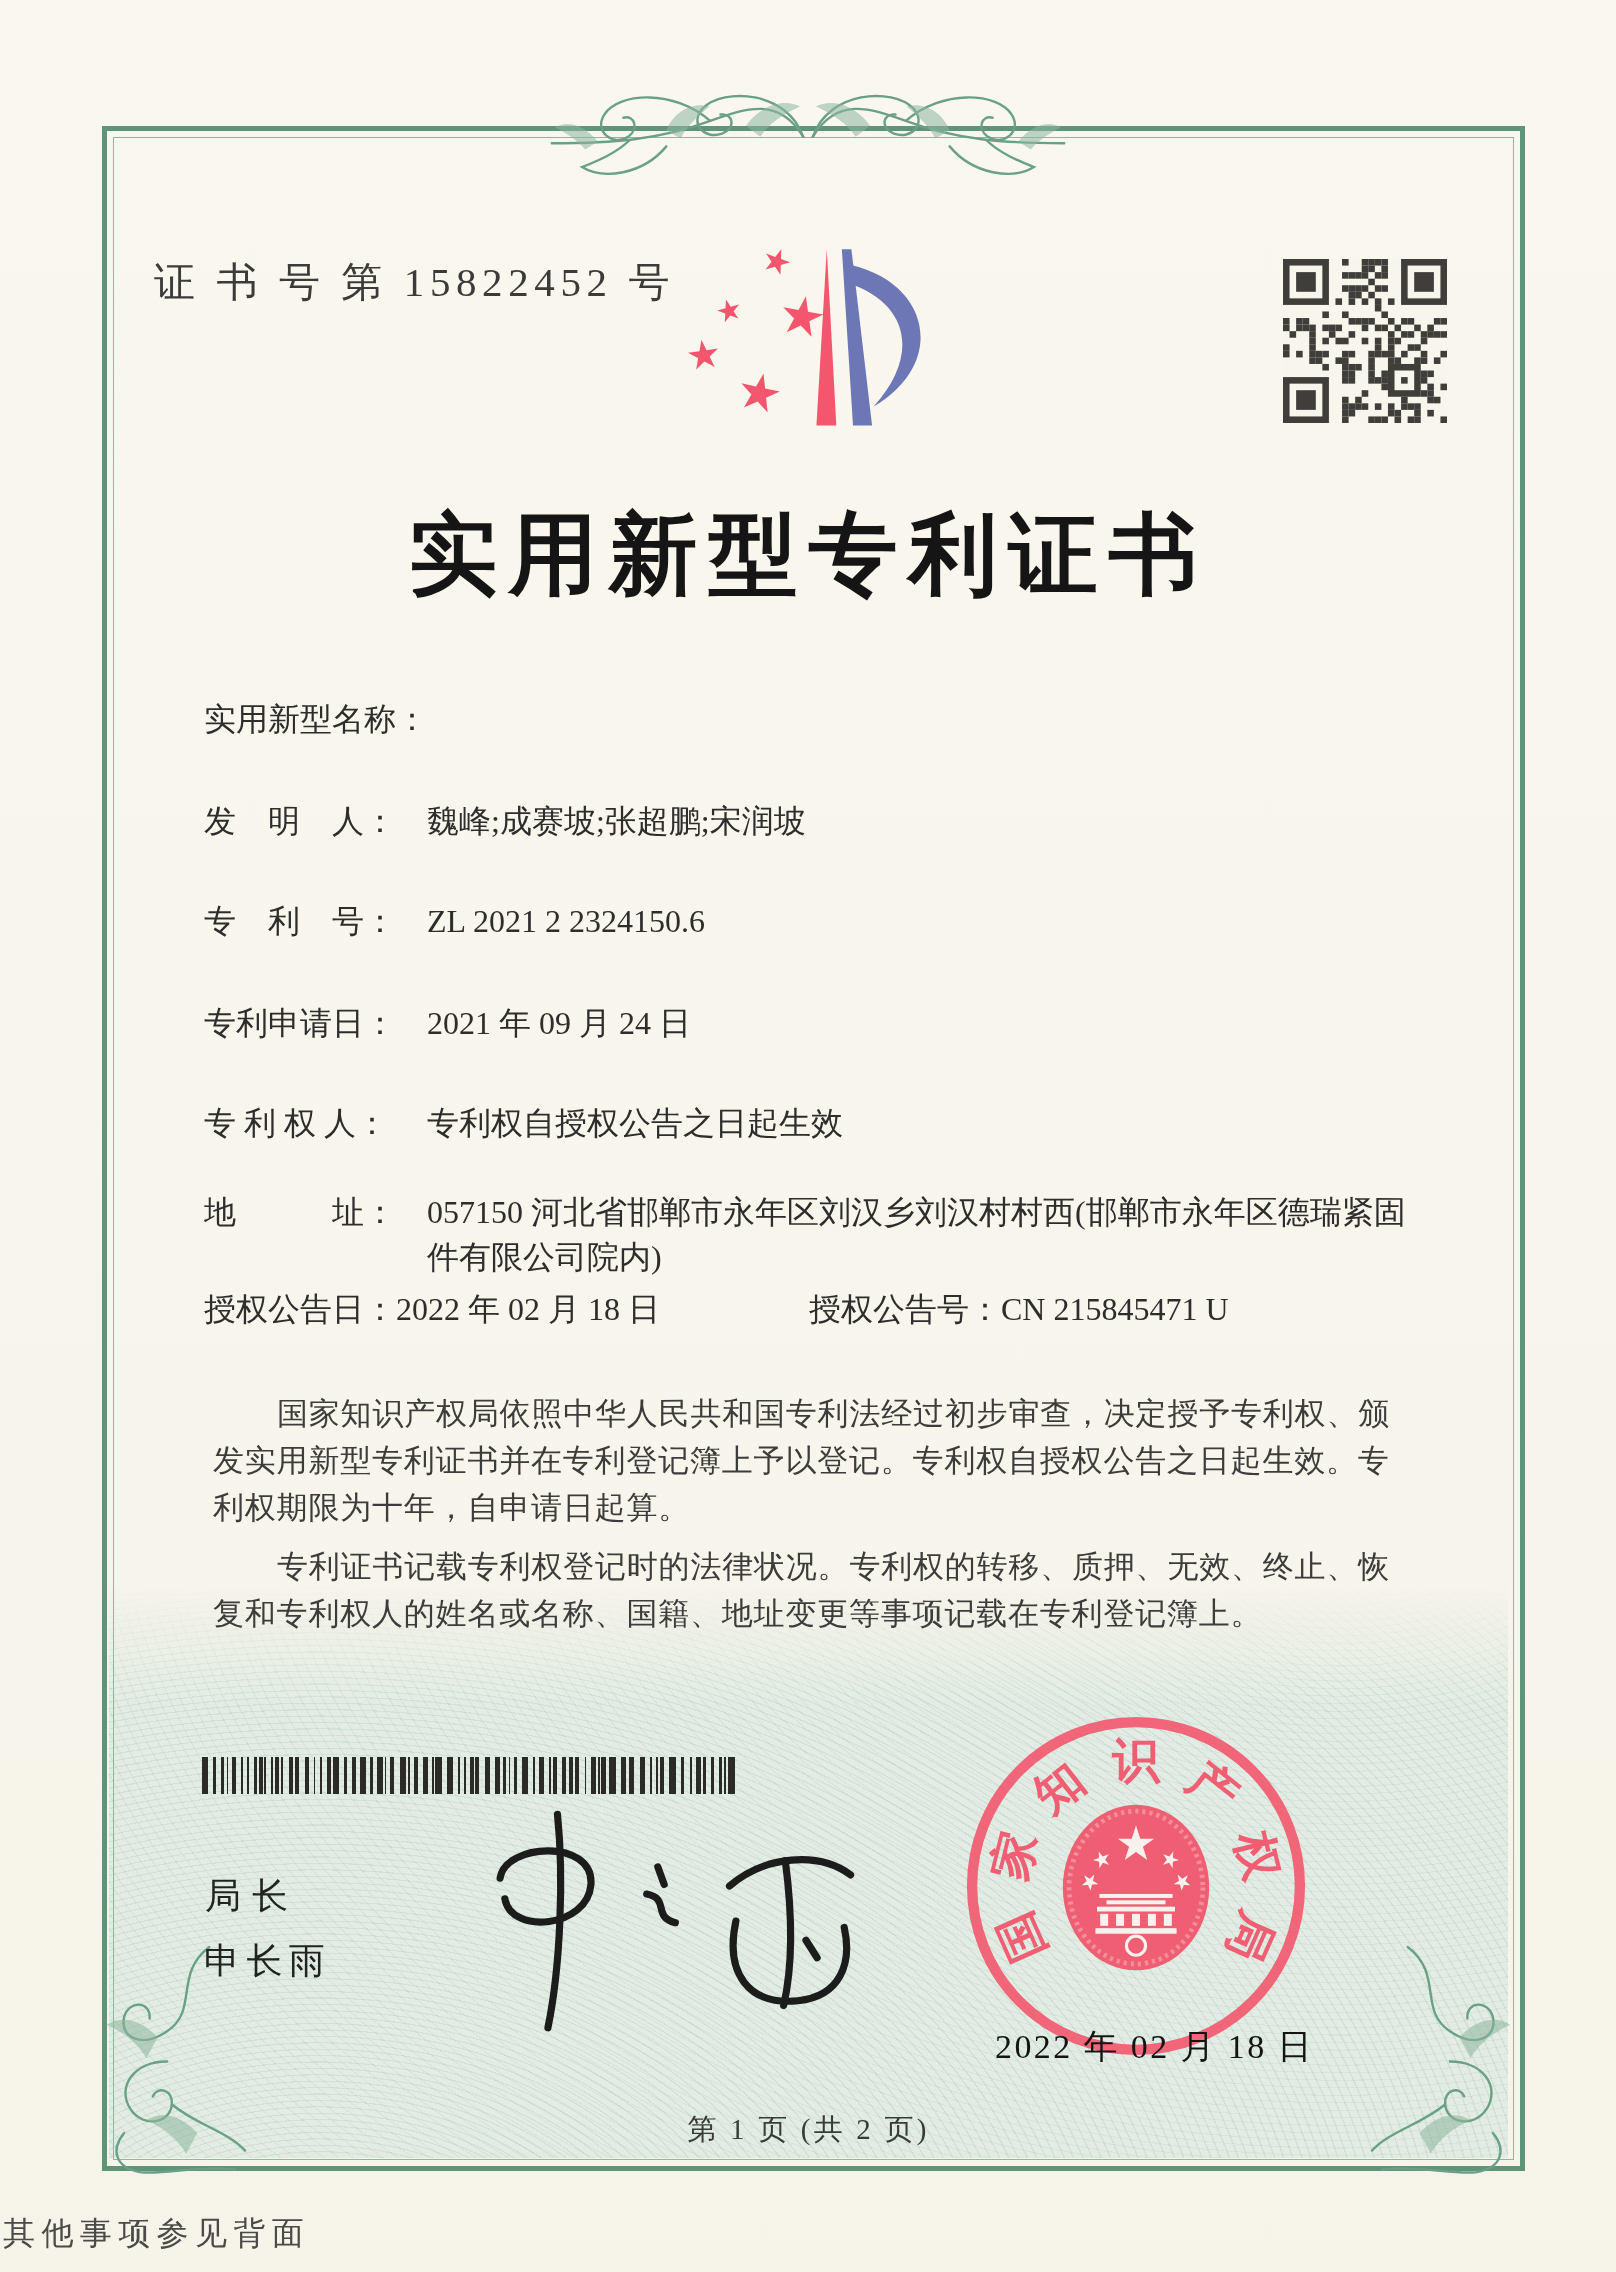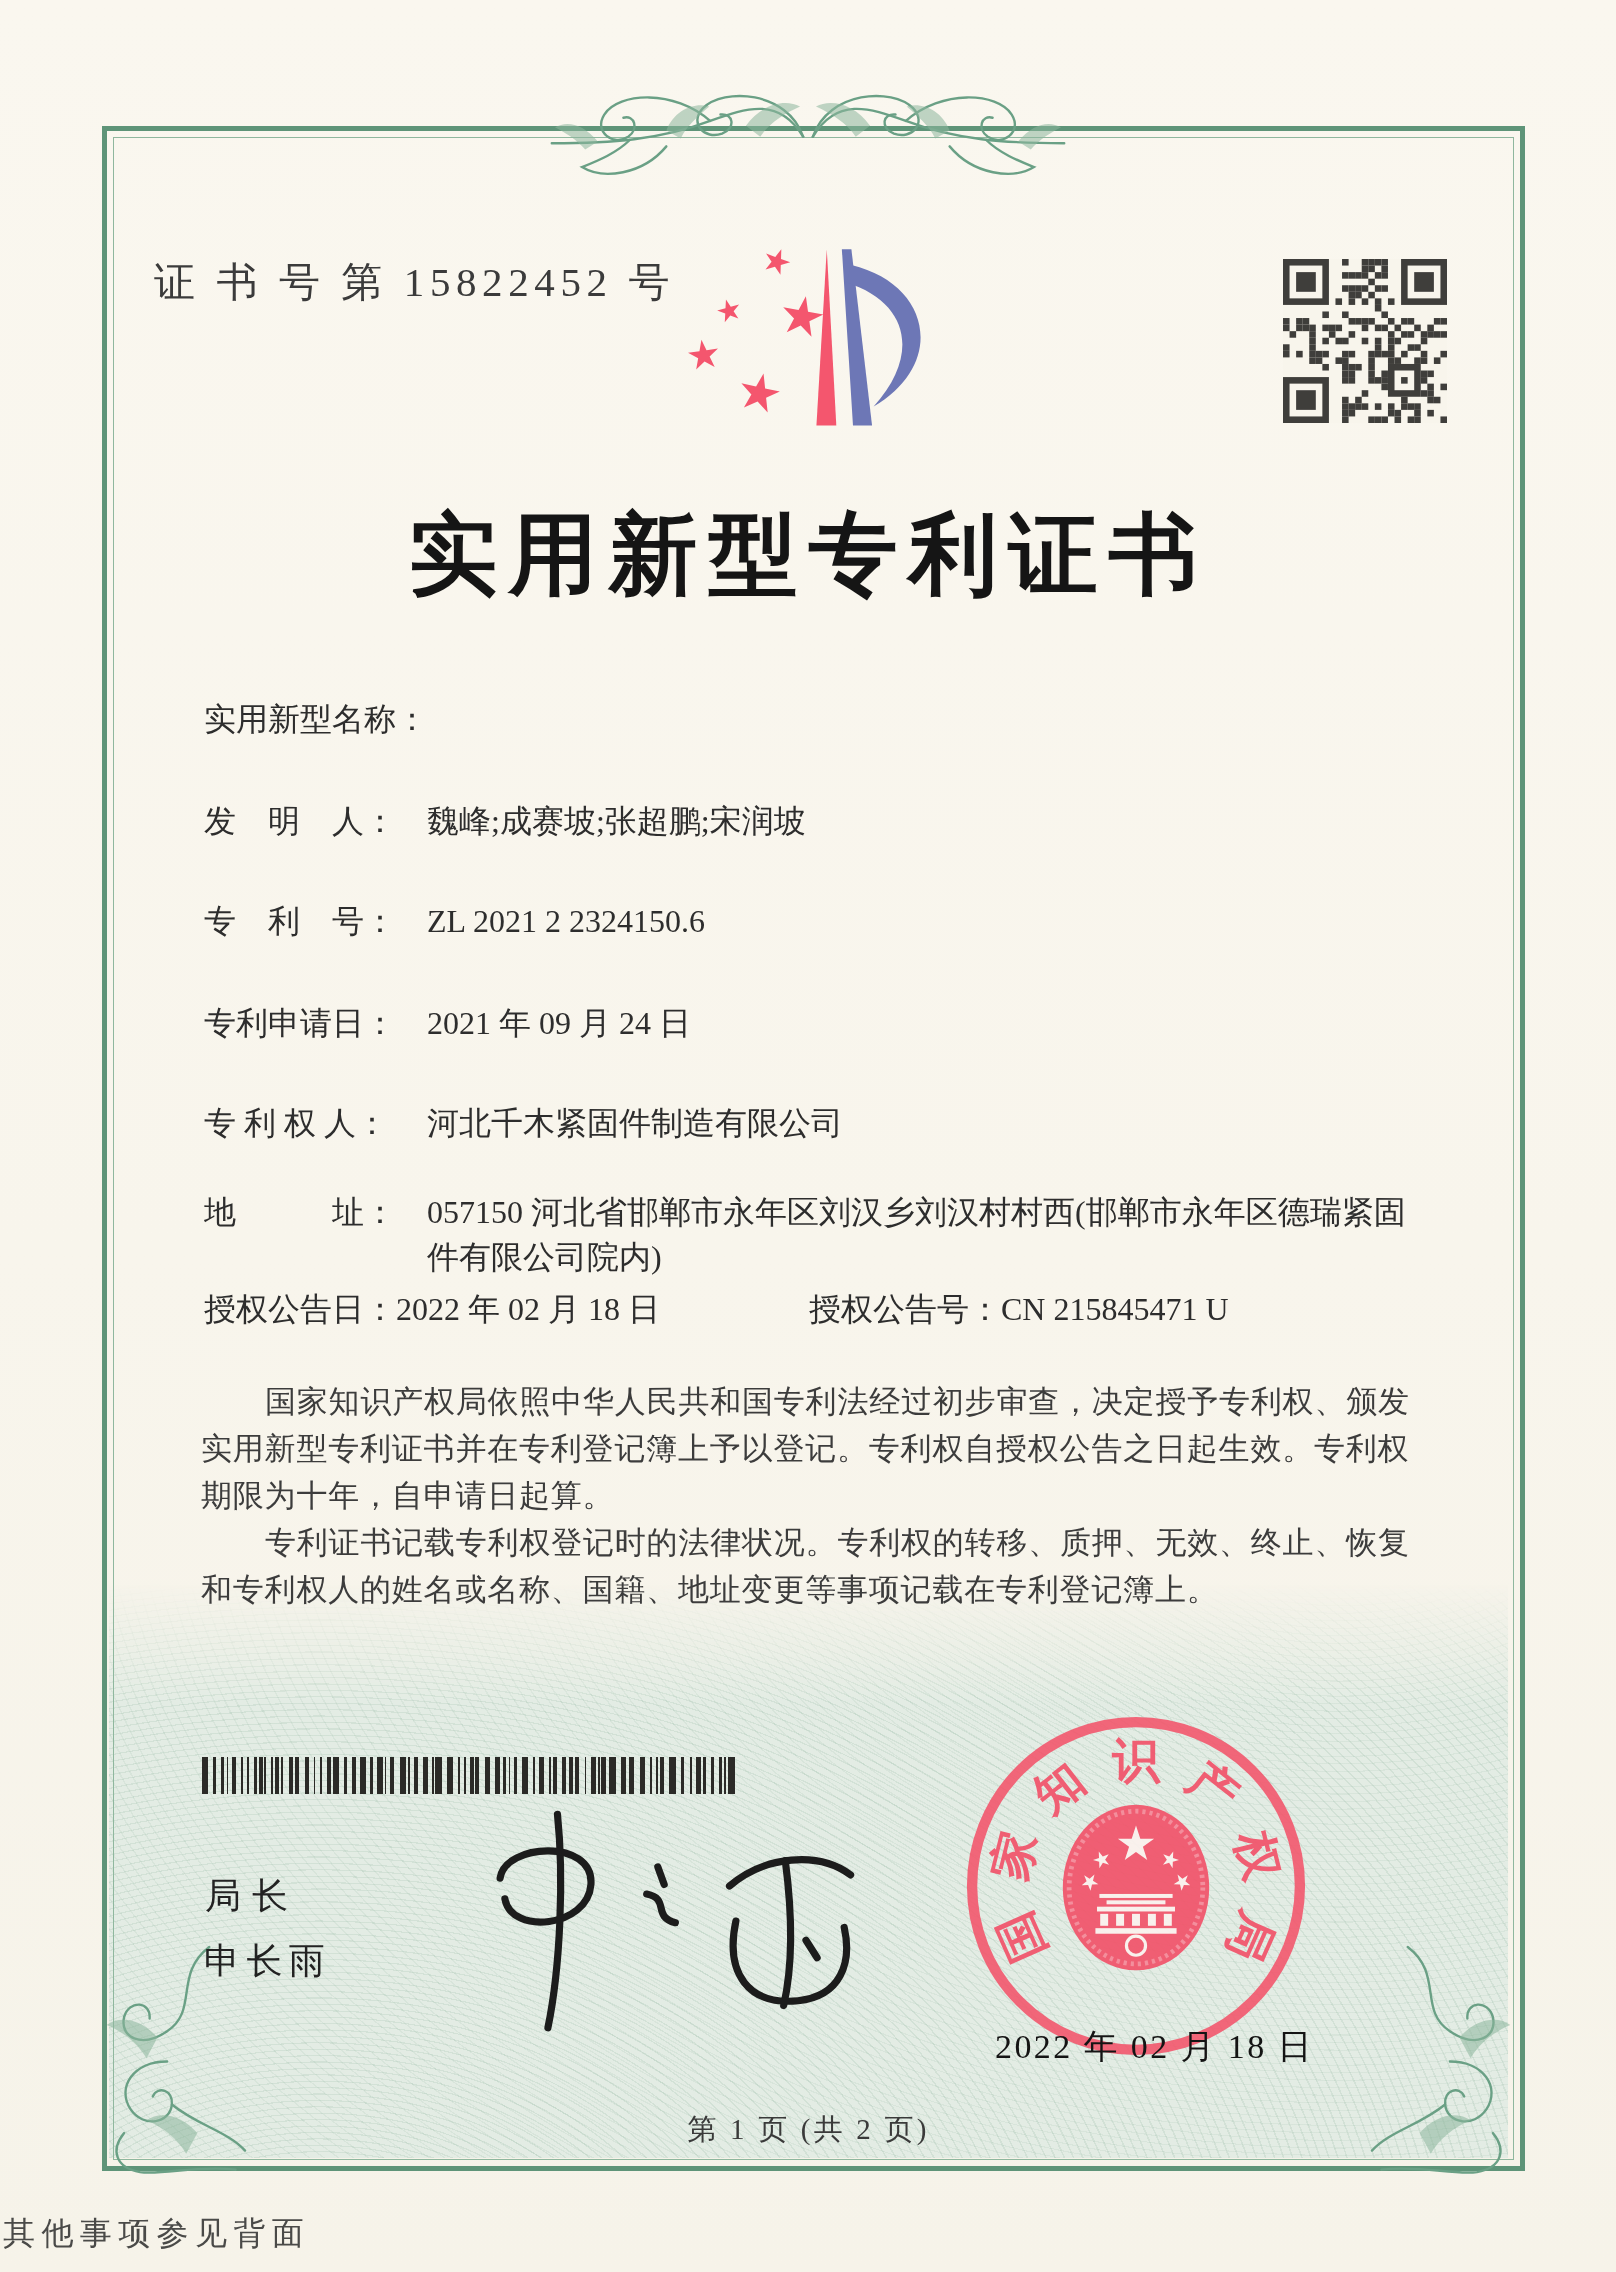--- a/index.html
+++ b/index.html
@@ -27,21 +27,21 @@
   .logo{position:absolute;left:683px;top:236px;}
   .qr{position:absolute;left:1283px;top:259px;}
   .title{position:absolute;left:0;top:495px;width:100%;text-align:center;
     font-size:89px;font-weight:700;letter-spacing:11px;color:#151515;}
   .field-row{position:absolute;left:204px;width:1241px;font-size:32px;line-height:45px;display:flex;color:#2d2d2d;}
   .field-label{flex:0 0 223px;white-space:pre;}
   .field-value{white-space:pre-wrap;max-width:1003px;}
   .grant-row{position:absolute;left:204px;top:1287px;width:1241px;font-size:32px;line-height:45px;color:#2d2d2d;}
   .grant-g2{position:absolute;left:605px;top:0;}
   .body-text{position:absolute;left:201px;top:1378px;width:1232px;font-size:31px;line-height:47px;letter-spacing:0.8px;color:#3c3c3c;}
-  .body-text p{margin:0;text-indent:64px;}
+  .body-text p{margin:12px;text-indent:64px;}
   .barcode{position:absolute;left:202px;top:1757px;width:549px;height:37px;display:flex;align-items:stretch;}
   .barcode .bar{background:#2b2a27;height:100%;flex:0 0 auto;}
   .director-label{position:absolute;left:205px;top:1872px;font-size:36px;letter-spacing:11px;
     font-family:"Liberation Sans","DejaVu Sans",sans-serif;color:#222;}
   .director-name{position:absolute;left:204px;top:1937px;font-size:36px;letter-spacing:6.4px;
     font-family:Liberation Mono, monospace;color:#222;}
   .signature{position:absolute;left:438px;top:1800px;}
   .signature path{stroke:#1c1c1c;stroke-width:9;fill:none;stroke-linecap:round;stroke-linejoin:round;}
   .seal{position:absolute;left:956px;top:1703px;}
   .seal-char{font-size:60px;font-weight:700;fill:#f2536a;text-anchor:middle;dominant-baseline:central;opacity:.92;}
@@ -292,21 +292,21 @@
   <div class="field-row" style="top:899px;">
     <span class="field-label">专　利　号：</span>
     <span class="field-value">ZL 2021 2 2324150.6</span>
   </div>
   <div class="field-row" style="top:1001px;">
     <span class="field-label">专利申请日：</span>
     <span class="field-value">2021 年 09 月 24 日</span>
   </div>
   <div class="field-row" style="top:1101px;">
     <span class="field-label">专 利 权 人：</span>
-    <span class="field-value">河北千木紧固件制造有限公司</span>
+    <span class="field-value">专利权自授权公告之日起生效</span>
   </div>
   <div class="field-row" style="top:1190px;">
     <span class="field-label">地　　　址：</span>
     <span class="field-value">057150 河北省邯郸市永年区刘汉乡刘汉村村西(邯郸市永年区德瑞紧固件有限公司院内)</span>
   </div>
 
   <div class="grant-row">
     <span>授权公告日：</span><span>2022 年 02 月 18 日</span>
     <span class="grant-g2">
       <span>授权公告号：</span><span>CN 215845471 U</span>

